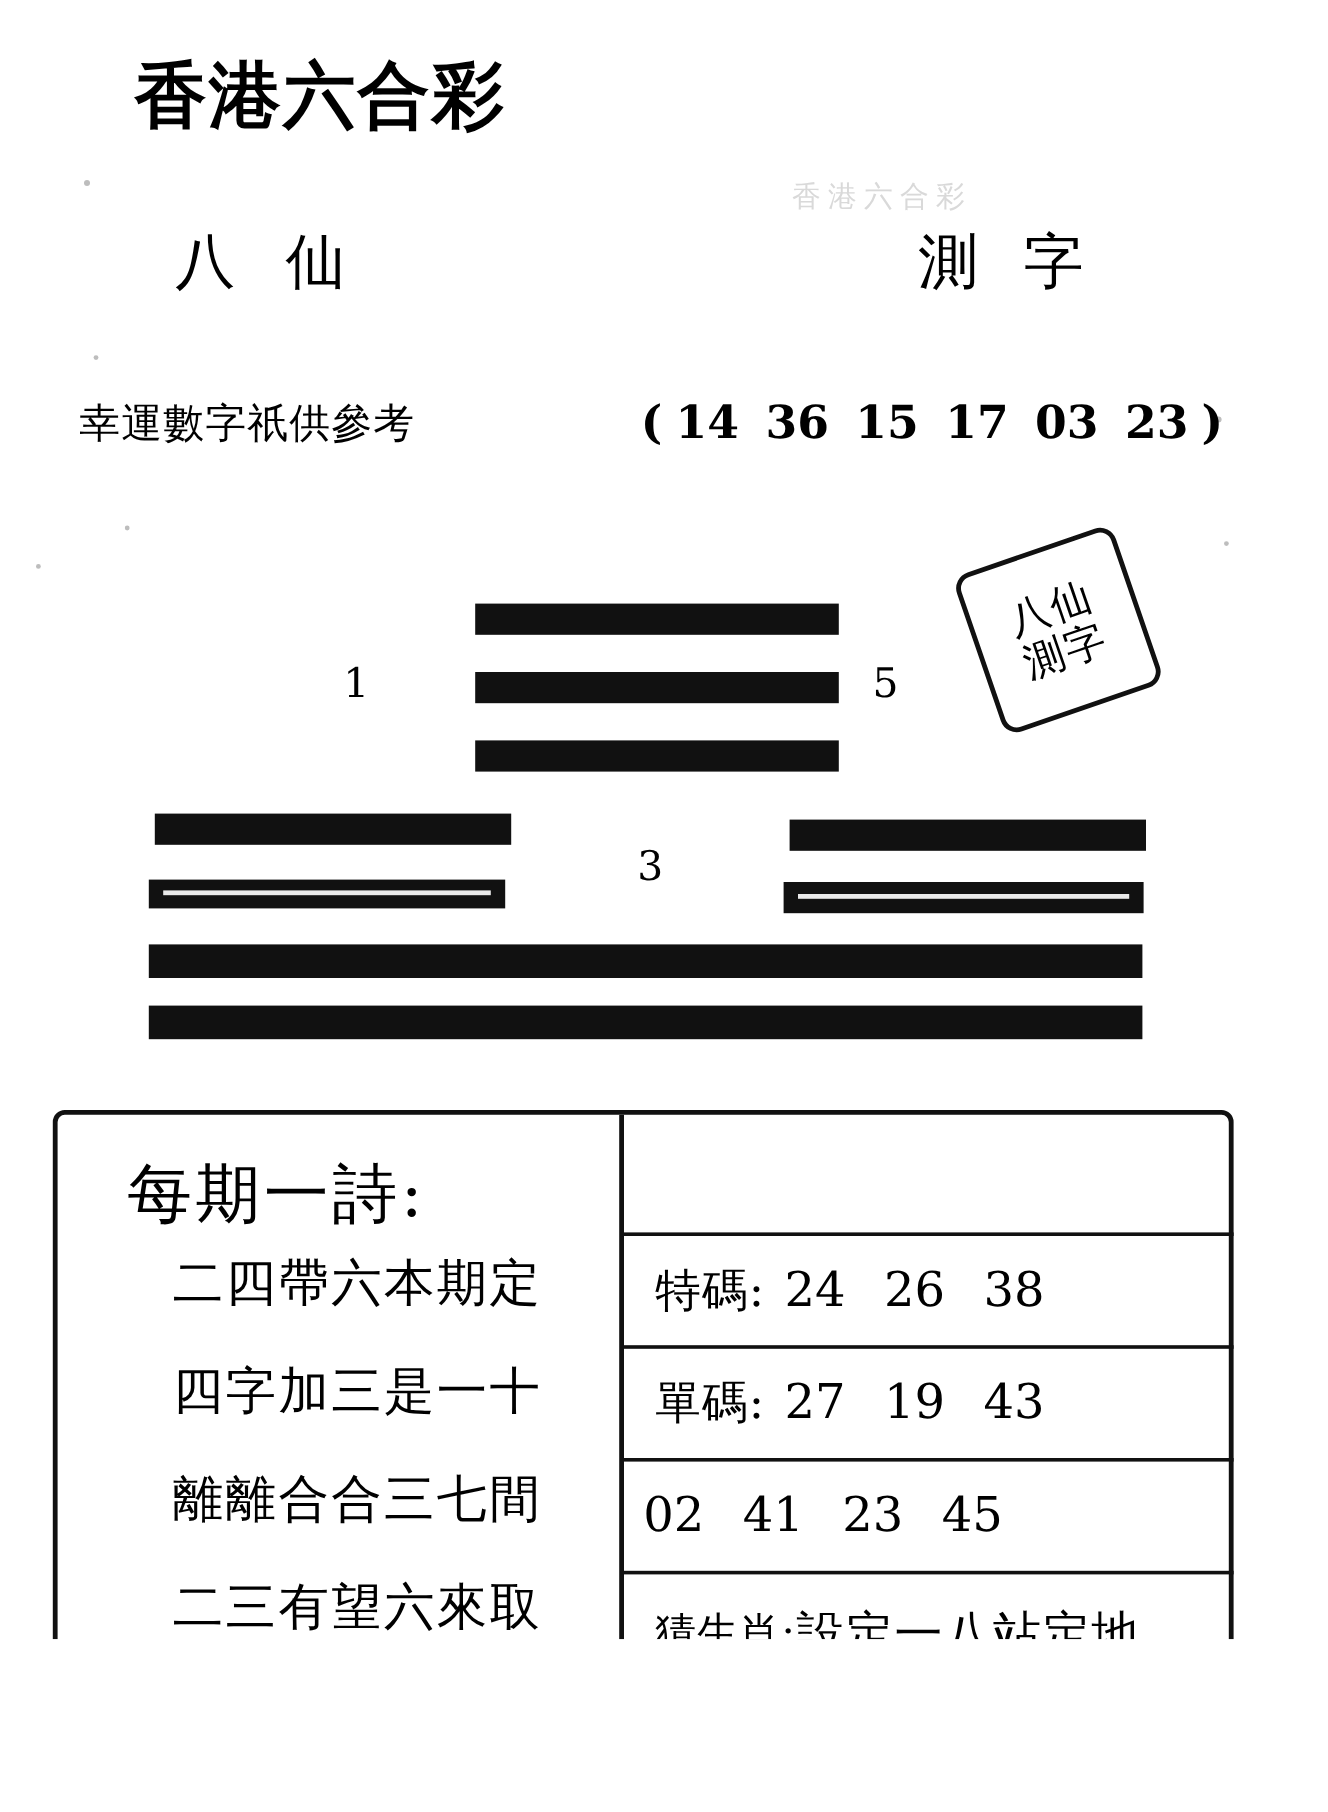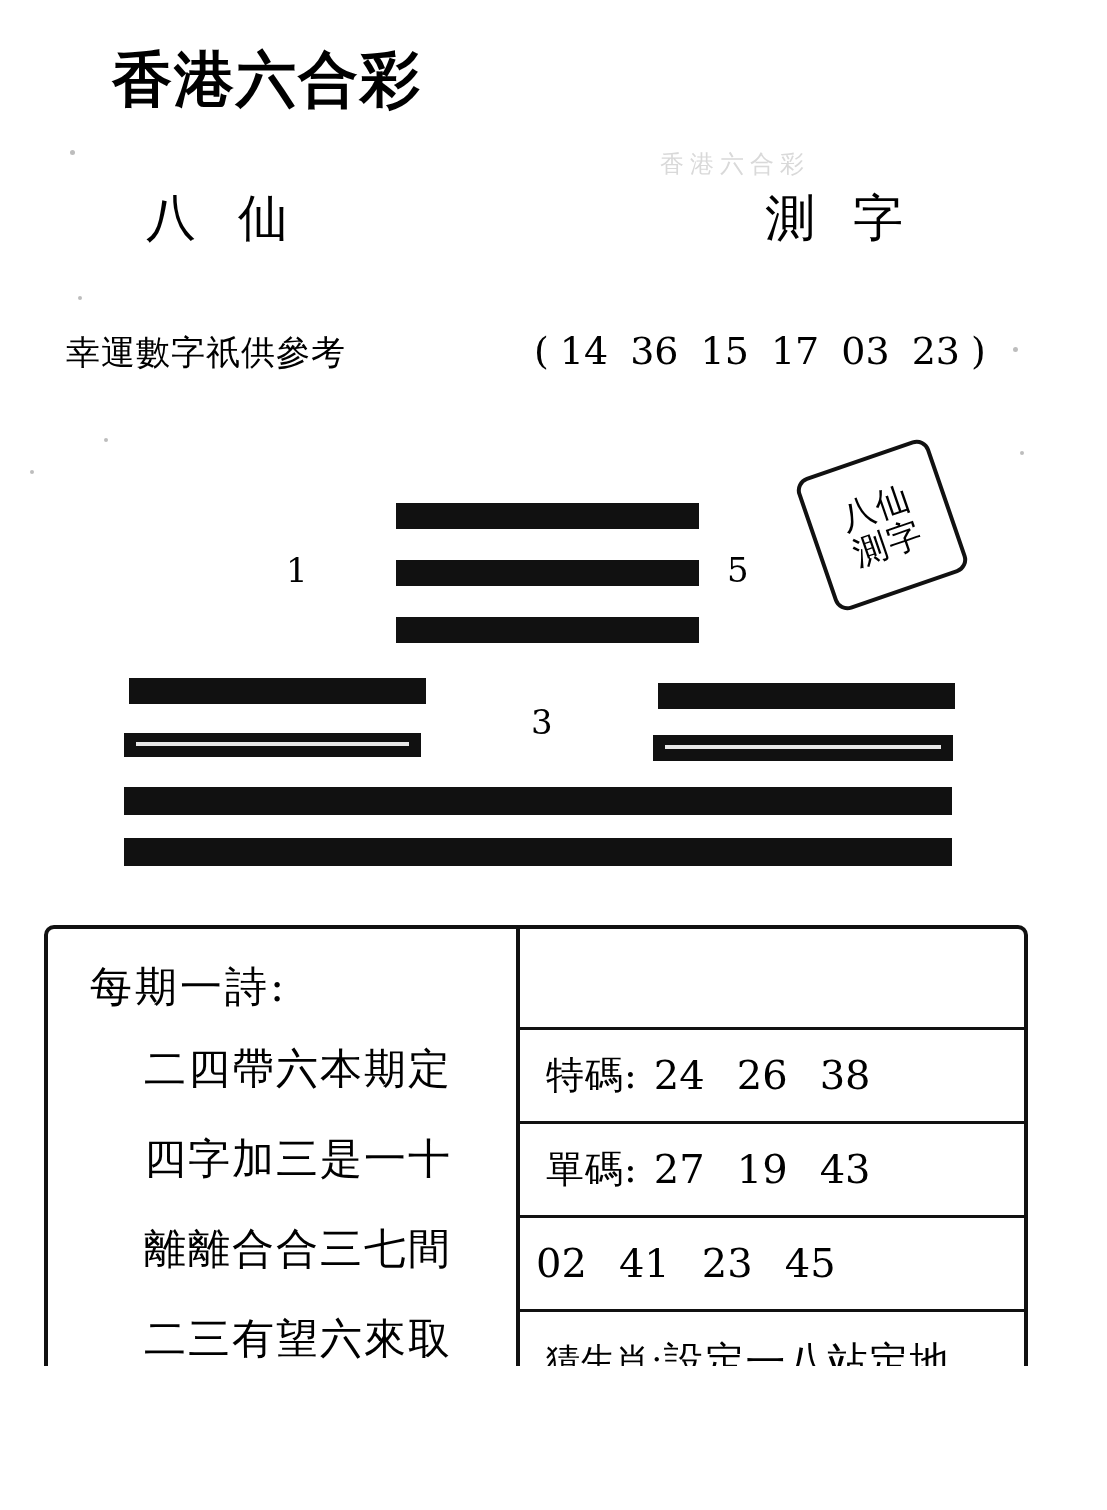--- a/index.html
+++ b/index.html
@@ -61,20 +61,21 @@
     letter-spacing: 1px;
     white-space: nowrap;
   }
   .lucky-numbers {
     position: absolute;
     left: 534px;
     top: 329px;
     font-size: 38px;
     white-space: nowrap;
     font-family: "DejaVu Serif", "Liberation Serif", serif;
+    font-weight: bold;
   }
   .lucky-numbers span.num { margin: 0 11px; }
 
   
   .bar {
     position: absolute;
     background: #111111;
   }
   .bar.streak::after {
     content: "";
@@ -126,23 +127,23 @@
   .panel-divider {
     position: absolute;
     left: 468px;
     top: 0;
     width: 4px;
     height: 100%;
     background: #111;
   }
   .poem-title {
     position: absolute;
-    left: 42px;
+    left: 58px;
     top: 30px;
-    font-size: 42px;
+    font-size: 54px;
     letter-spacing: 3px;
     white-space: nowrap;
   }
   .poem-line {
     position: absolute;
     left: 96px;
     font-size: 42px;
     letter-spacing: 2px;
     white-space: nowrap;
   }

